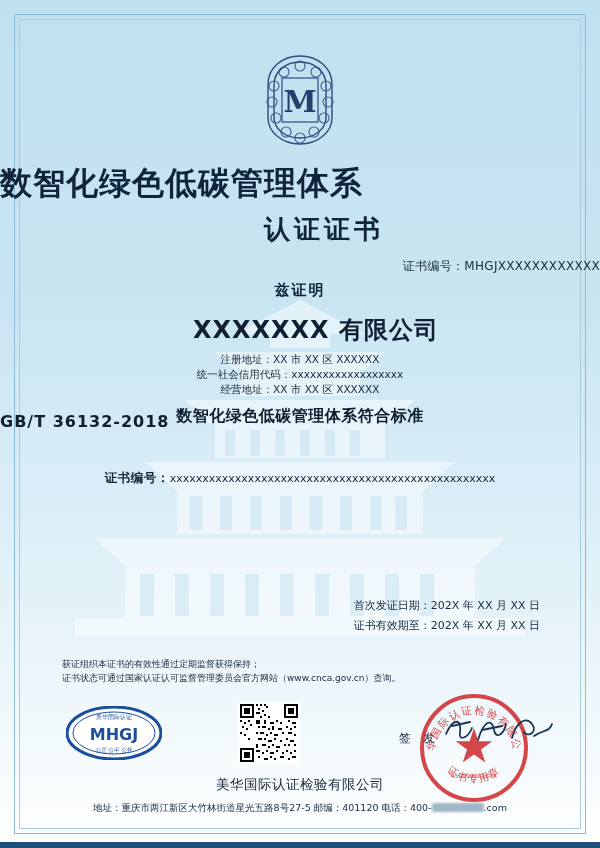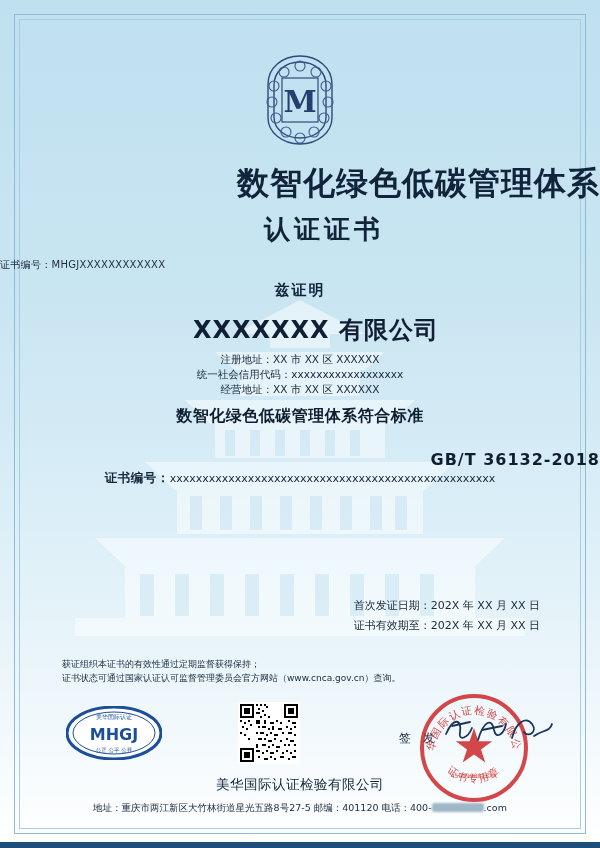--- a/index.html
+++ b/index.html
@@ -34,50 +34,50 @@
   }
   .content{position:relative;z-index:3;}
 
   
   .emblem-wrap{
     position:absolute;left:50%;top:52px;transform:translateX(-50%);
     width:112px;height:96px;
   }
 
   .title1{
-    position:absolute;top:162px;left:0;right:0;text-align:right;
+    position:absolute;top:162px;left:0;right:0;text-align:left;
     font-size:32px;font-weight:bold;color:#11243a;letter-spacing:1px;
   }
   .title2{
     position:absolute;top:212px;left:0;right:0;text-align:center;
     font-size:26px;font-weight:bold;color:#11243a;letter-spacing:4px;padding-left:48px;
   }
   .certno{
-    position:absolute;top:258px;left:0;right:0;text-align:left;
-    font-size:10px;color:#1b2b3d;letter-spacing:.3px;
+    position:absolute;top:258px;left:0;right:0;text-align:right;
+    font-size:12px;color:#1b2b3d;letter-spacing:.3px;
   }
   .hereby{
     position:absolute;top:281px;left:0;right:0;text-align:center;
     font-size:15px;font-weight:bold;color:#11243a;letter-spacing:2px;
   }
   .company{
     position:absolute;top:314px;left:0;right:0;text-align:center;
     font-size:24px;font-weight:bold;color:#101f33;letter-spacing:1px;padding-left:32px;
   }
   .meta{
     position:absolute;top:352px;left:0;right:0;text-align:center;
     font-size:10.5px;color:#16283c;line-height:15px;
   }
   .meta div{white-space:nowrap;}
   .standard-line{
     position:absolute;top:406px;left:0;right:0;text-align:center;
     font-size:16px;font-weight:bold;color:#0f1f31;letter-spacing:.5px;
   }
   .standard-code{
-    position:absolute;top:450px;left:0;right:0;text-align:right;
+    position:absolute;top:412px;left:0;right:0;text-align:left;
     font-size:16px;font-weight:bold;color:#0f1f31;letter-spacing:1px;
   }
   .scope{
     position:absolute;top:470px;left:70px;right:70px;text-align:center;
     font-size:11px;color:#16283c;
   }
   .scope b{font-size:12.5px;letter-spacing:.5px;}
   .dates{
     position:absolute;top:596px;right:60px;text-align:right;
     font-size:11px;color:#16283c;line-height:20px;

